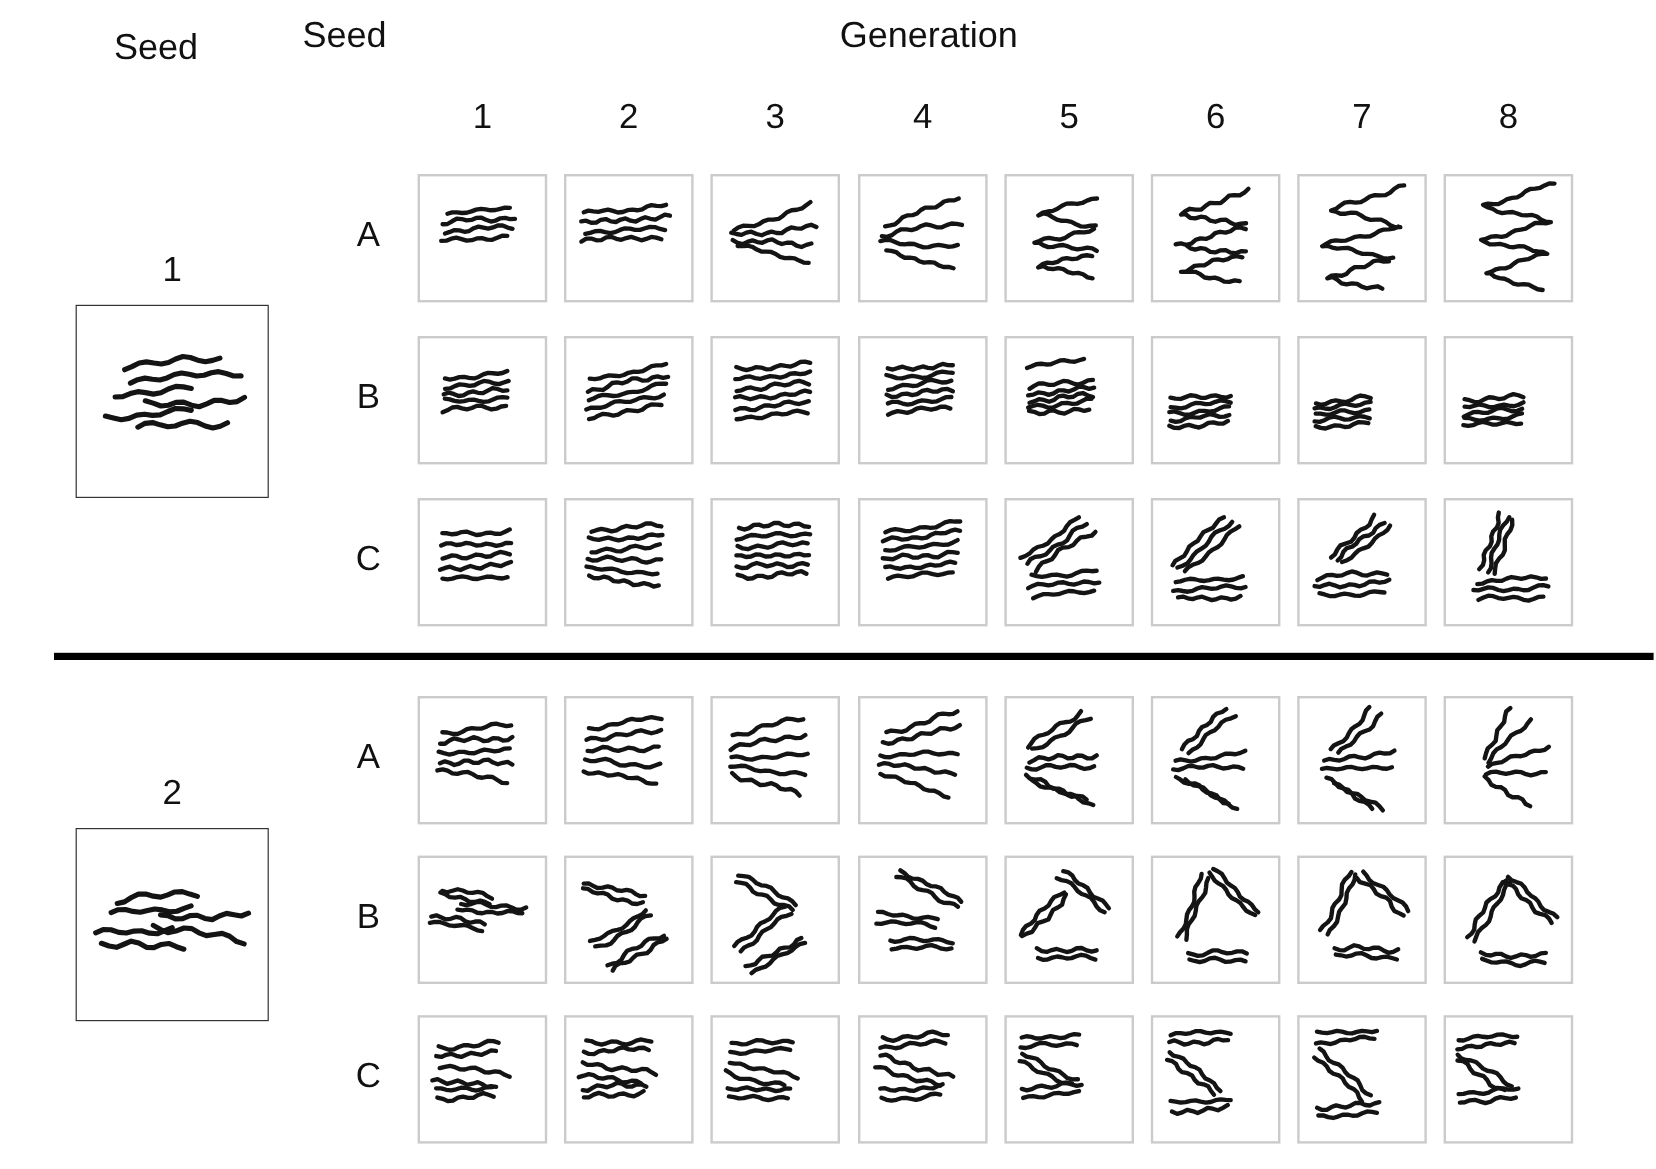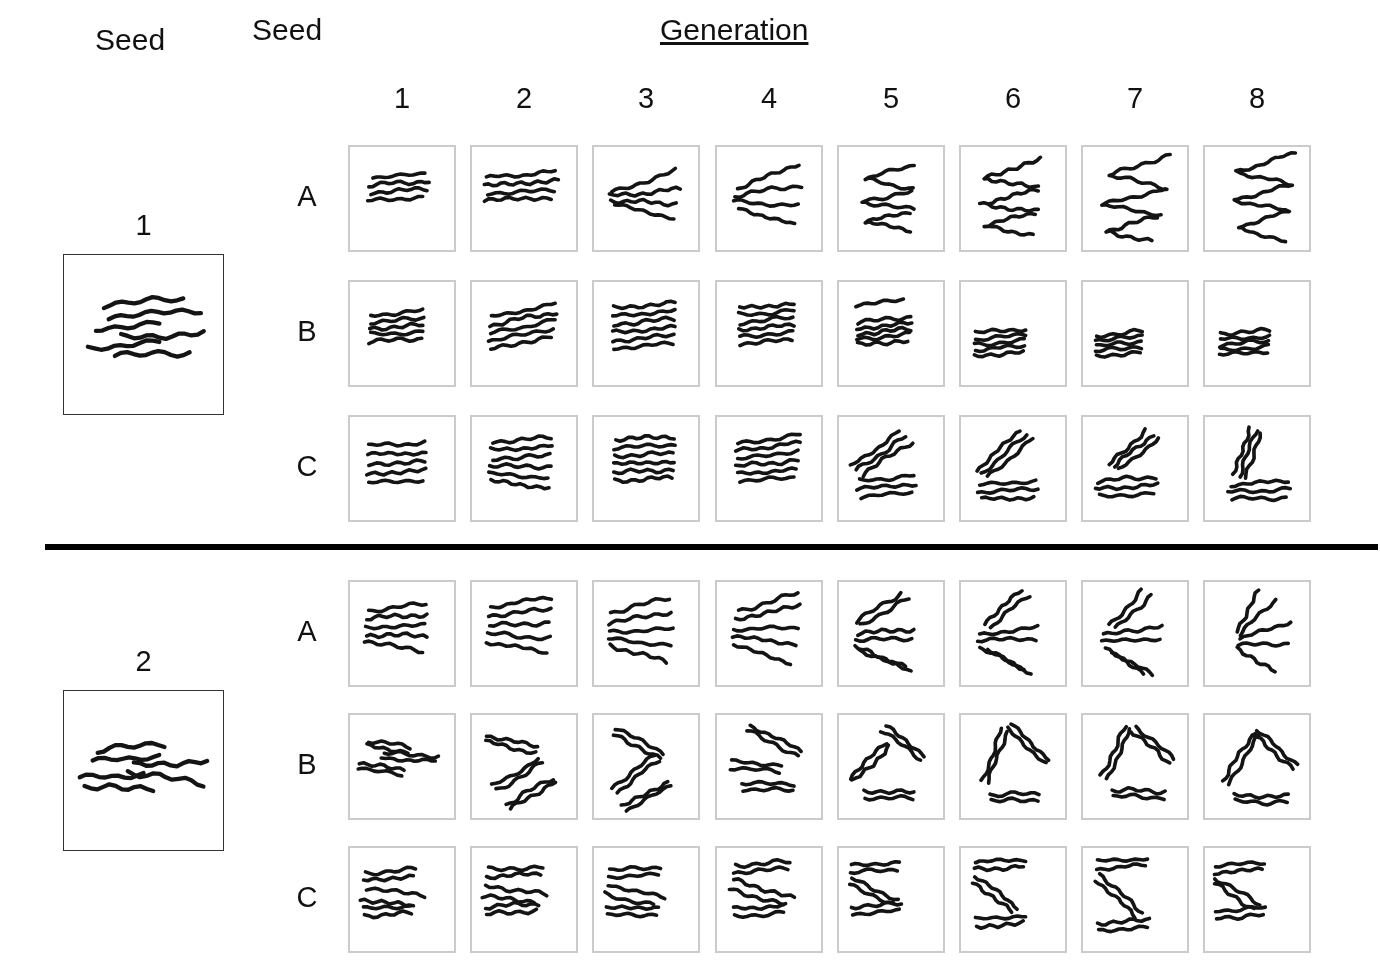--- a/index.html
+++ b/index.html
@@ -3,21 +3,21 @@
 <meta charset="utf-8">
 <style>
   html,body{margin:0;padding:0;background:#ffffff;}
   .page{
     position:relative;width:1380px;height:974px;background:#ffffff;
     font-family:"Liberation Sans",sans-serif;color:#111;overflow:hidden;
   }
   .hdr{position:absolute;font-size:30px;color:#111;white-space:nowrap;}
   .seed-hdr{left:95px;top:23px;}
   .chain-hdr{left:252px;top:13px;}
-  .gen-hdr{left:660px;top:13px;width:228px;text-decoration:underline;}
+  .gen-hdr{left:660px;top:13px;width:228px;text-align:center;}
   .gen-num{position:absolute;width:44px;top:82px;text-align:center;font-size:29px;}
   .row-label{position:absolute;width:44px;text-align:center;font-size:29px;}
   .seed-label{position:absolute;width:44px;text-align:center;font-size:29px;}
   .seed-box{
     position:absolute;left:63px;width:161px;height:161px;
     border:1.5px solid #333;background:#fff;box-sizing:border-box;
   }
   .chain-cell{
     position:absolute;width:108px;height:107px;
     border:2px solid #cbcbcb;background:#fff;box-sizing:border-box;

